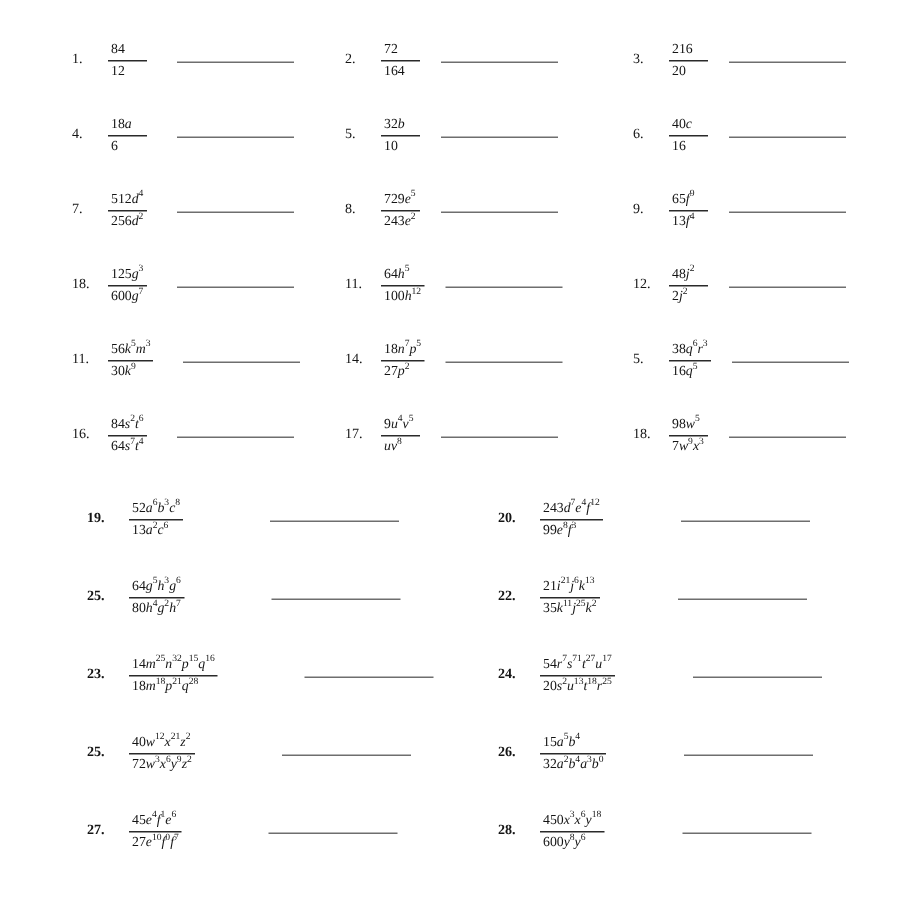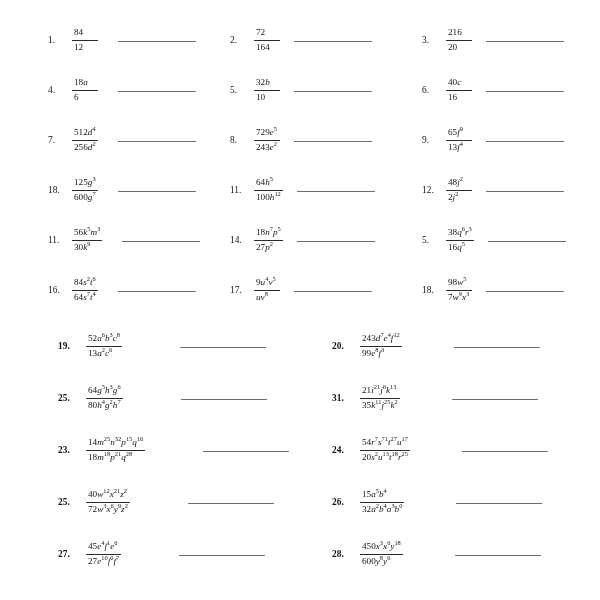--- a/index.html
+++ b/index.html
@@ -336,21 +336,21 @@
         <div class="cell">
           <div class="num">25.</div>
           <div class="frac">
             <div class="top">64<var>g</var><sup>5</sup><var>h</var><sup>3</sup><var>g</var><sup>6</sup></div>
             <div class="bar"></div>
             <div class="bot">80<var>h</var><sup>4</sup><var>g</var><sup>2</sup><var>h</var><sup>7</sup></div>
           </div>
           <div class="blank"></div>
         </div>
         <div class="cell">
-          <div class="num">31.</div>
+          <div class="num">22.</div>
           <div class="frac">
             <div class="top">21<var>i</var><sup>21</sup><var>j</var><sup>6</sup><var>k</var><sup>13</sup></div>
             <div class="bar"></div>
             <div class="bot">35<var>k</var><sup>11</sup><var>j</var><sup>25</sup><var>k</var><sup>2</sup></div>
           </div>
           <div class="blank"></div>
         </div>
       </div>
       <div class="row double wide">
         <div class="cell">

